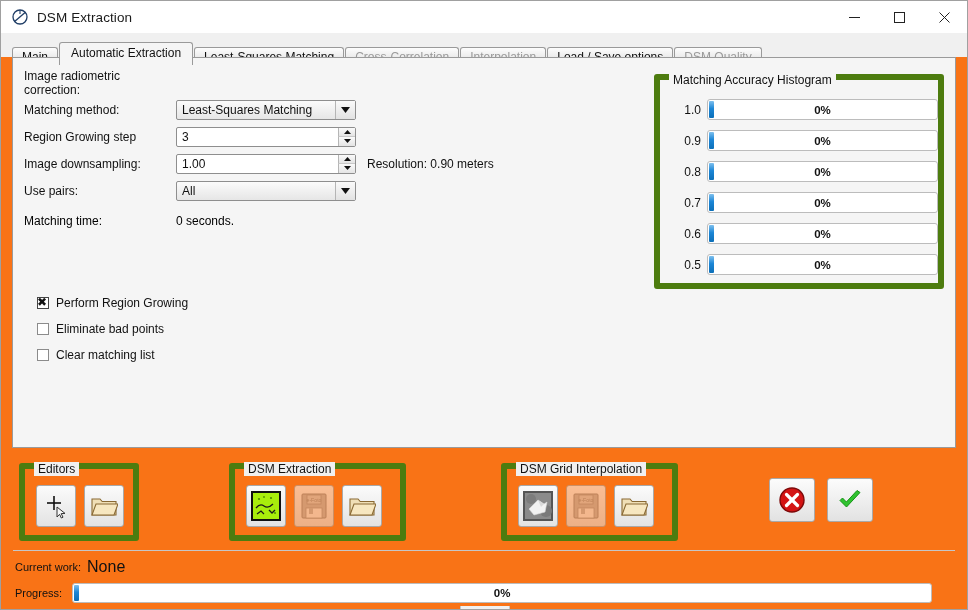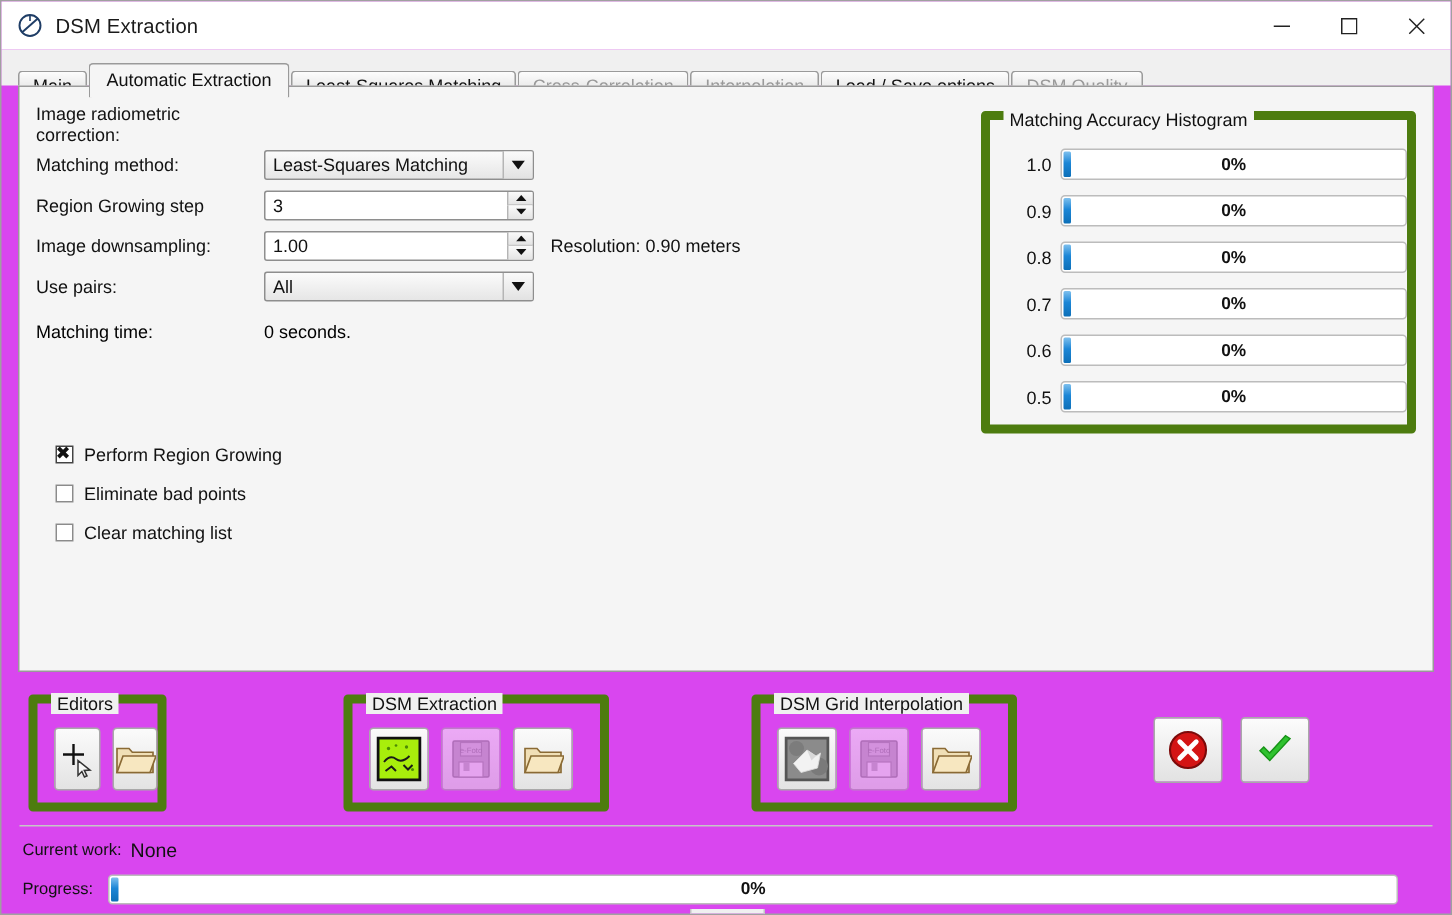--- a/index.html
+++ b/index.html
@@ -4,21 +4,21 @@
 <style>
   html,body{margin:0;padding:0;}
   body{
     width:968px;height:610px;overflow:hidden;
     font-family:"Liberation Sans","DejaVu Sans",sans-serif;
     font-size:12px;color:#000;background:#f0f0f0;
     -webkit-font-smoothing:antialiased;
   }
   .window{
     position:relative;width:968px;height:610px;
-    background:#d946ef;border:1px solid #a0a0a0;box-sizing:border-box;
+    background:#f97316;border:1px solid #a0a0a0;box-sizing:border-box;
   }
   
   .titlebar{
     position:absolute;left:0;top:0;width:966px;height:32px;
     background:#ffffff;display:flex;align-items:center;
     box-sizing:border-box;
   }
   .app-icon{width:18px;height:18px;margin-left:10px;margin-right:8px;flex:none;}
   .title-text{font-size:13.5px;color:#1a1a1a;letter-spacing:.1px;}
   .win-controls{margin-left:auto;display:flex;height:32px;}
@@ -118,21 +118,21 @@
     overflow:hidden;
   }
   .pbar .fill{
     position:absolute;left:1px;top:1px;bottom:1px;width:5px;
     background:linear-gradient(to bottom,#7ec0ee 0%,#1c86d6 45%,#0c6fb8 100%);
     border-radius:1px;
   }
   .pbar .ptext{position:relative;font-size:11.5px;font-weight:bold;color:#111;}
   #hist-group .pbar{width:246px;}
   
-  #editors-group{left:18px;top:462px;width:92px;height:78px;}
+  #editors-group{left:18px;top:462px;width:120px;height:78px;}
   #dsm-extract-group{left:228px;top:462px;width:177px;height:78px;}
   #dsm-interp-group{left:500px;top:462px;width:177px;height:78px;}
   .gbtns{display:flex;gap:8px;padding:16px 0 0 11px;}
   .tbtn{
     width:40px;height:42px;box-sizing:border-box;
     border:1px solid #a9a9a9;border-radius:3px;
     background:linear-gradient(to bottom,#fbfbfb,#e3e3e3);
     display:flex;align-items:center;justify-content:center;
   }
   .okbtns{position:absolute;left:768px;top:477px;display:flex;gap:12px;}
@@ -140,21 +140,21 @@
     width:46px;height:44px;box-sizing:border-box;
     border:1px solid #a9a9a9;border-radius:3px;
     background:linear-gradient(to bottom,#fcfcfc,#e2e2e2);
     display:flex;align-items:center;justify-content:center;
   }
   
   .sep{position:absolute;left:12px;top:549px;width:942px;height:1px;background:#c6c6c6;}
   .status{position:absolute;left:14px;top:557px;width:940px;}
   .statrow{display:flex;align-items:center;height:17px;}
   .statrow .slbl{font-size:11px;color:#111;}
-  .statrow .sval{font-size:13px;color:#111;margin-left:6px;}
+  .statrow .sval{font-size:16px;color:#111;margin-left:6px;}
   #progress-row{margin-top:9px;}
   #progress-bar{width:860px;height:20px;margin-left:10px;}
   .bottom-notch{
     position:absolute;left:459px;bottom:0;width:48px;height:3px;background:#f0f0f0;
     border-left:1px solid #c4c4c4;border-right:1px solid #c4c4c4;
   }
   svg{display:block;}
 </style>
 </head>
 <body>

